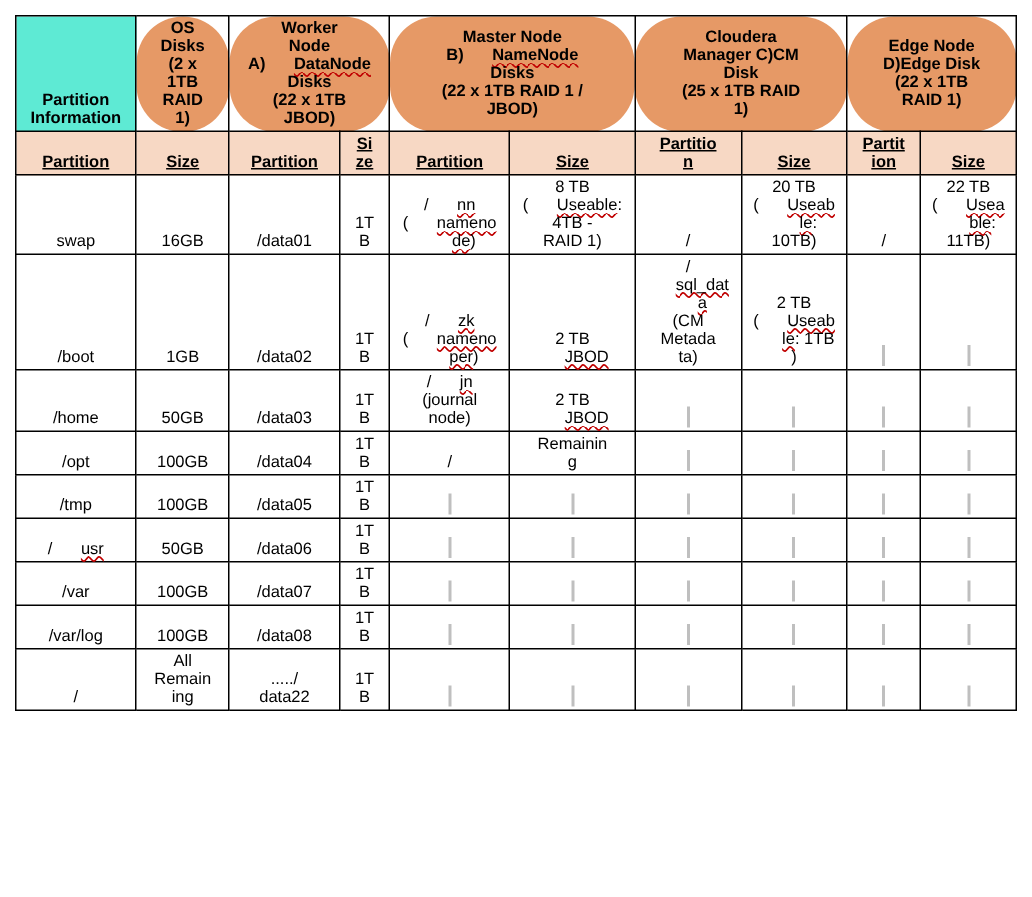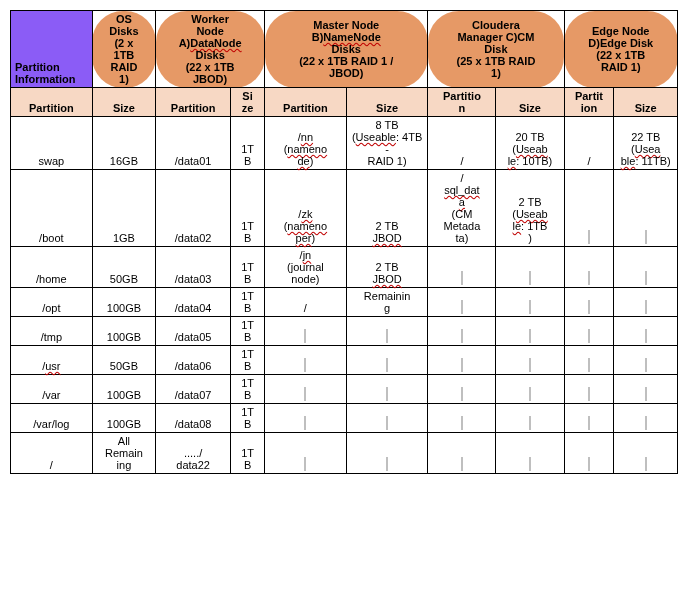--- a/index.html
+++ b/index.html
@@ -22,35 +22,37 @@
   }
   
   th.group-main {
     background: #e69966;
     font-weight: bold;
     font-size: 11px;
     vertical-align: middle;
     border-radius: 31px;
   }
   th.corner {
-    background: #8b5cf6;
+    background: #5eead4;
     font-weight: bold;
-    text-align: left;
+    text-align: center;
     vertical-align: bottom;
   }
   
   th.sub {
     background: #f7d8c4;
     font-weight: bold;
     font-size: 11px;
+    text-decoration: underline;
   }
   
   .sqg {
     text-decoration: underline wavy #c00000;
     text-decoration-skip-ink: none;
+    padding-left: 19px;
   }
   .bold { font-weight: normal; }
   
   col.c1 { width: 72px; }
   col.c2 { width: 56px; }
   col.c3 { width: 66px; }
   col.c4 { width: 30px; }
   col.c5 { width: 72px; }
   col.c6 { width: 72px; }
   col.c7 { width: 60px; }

